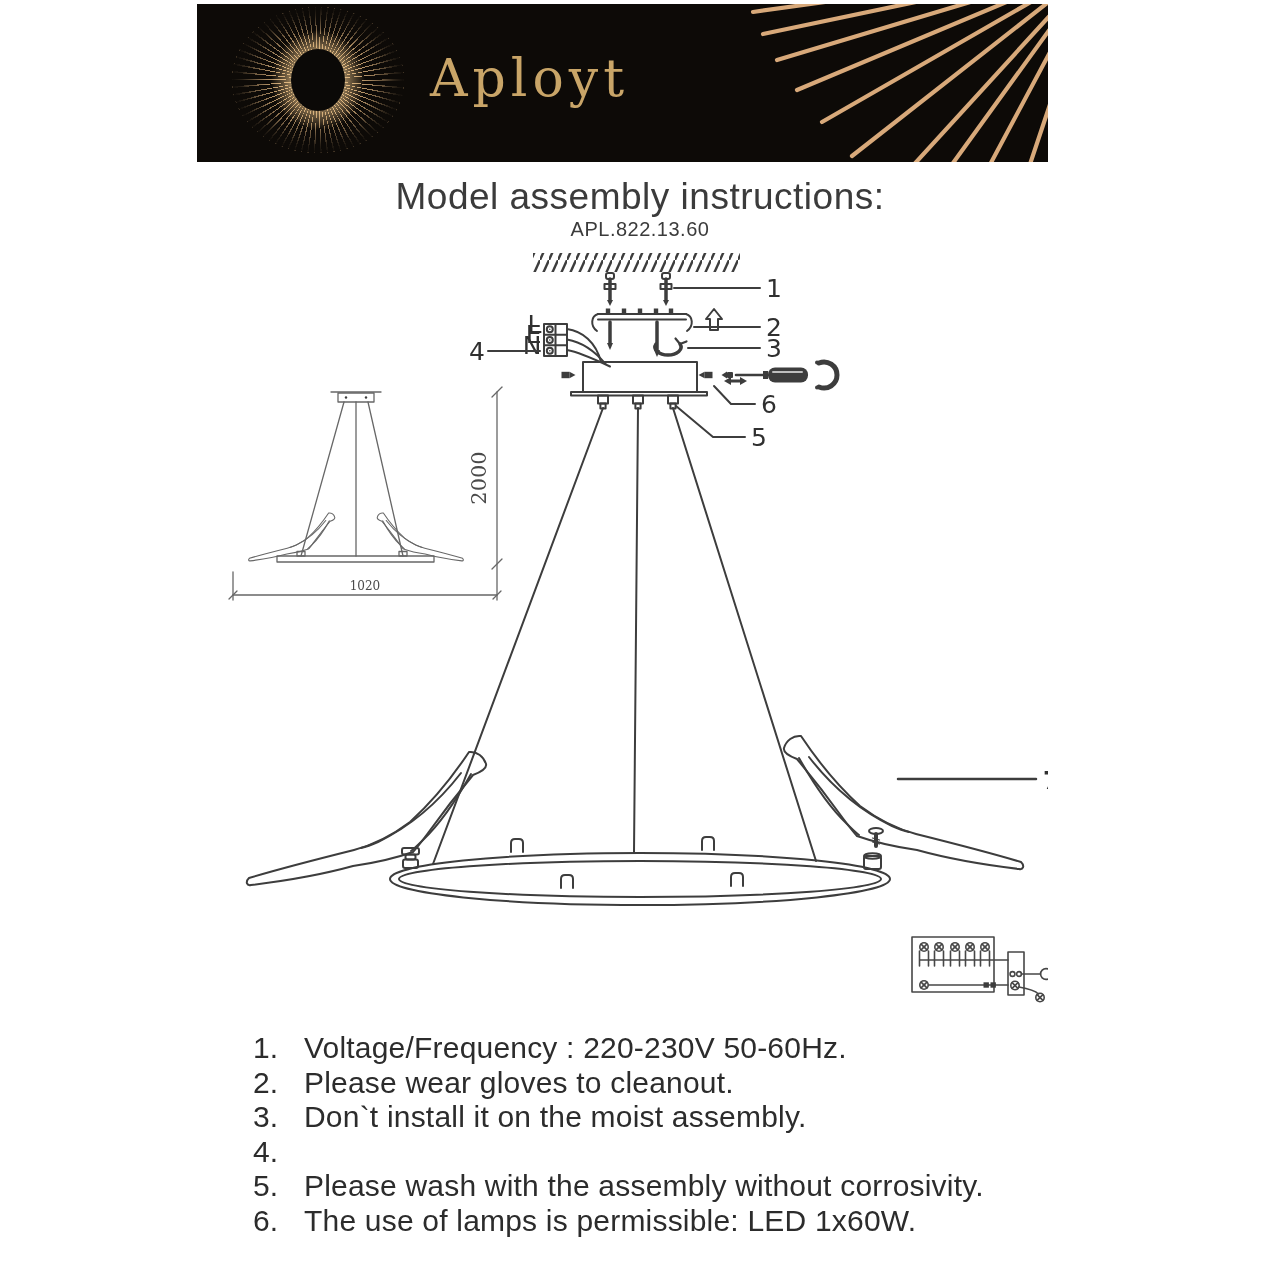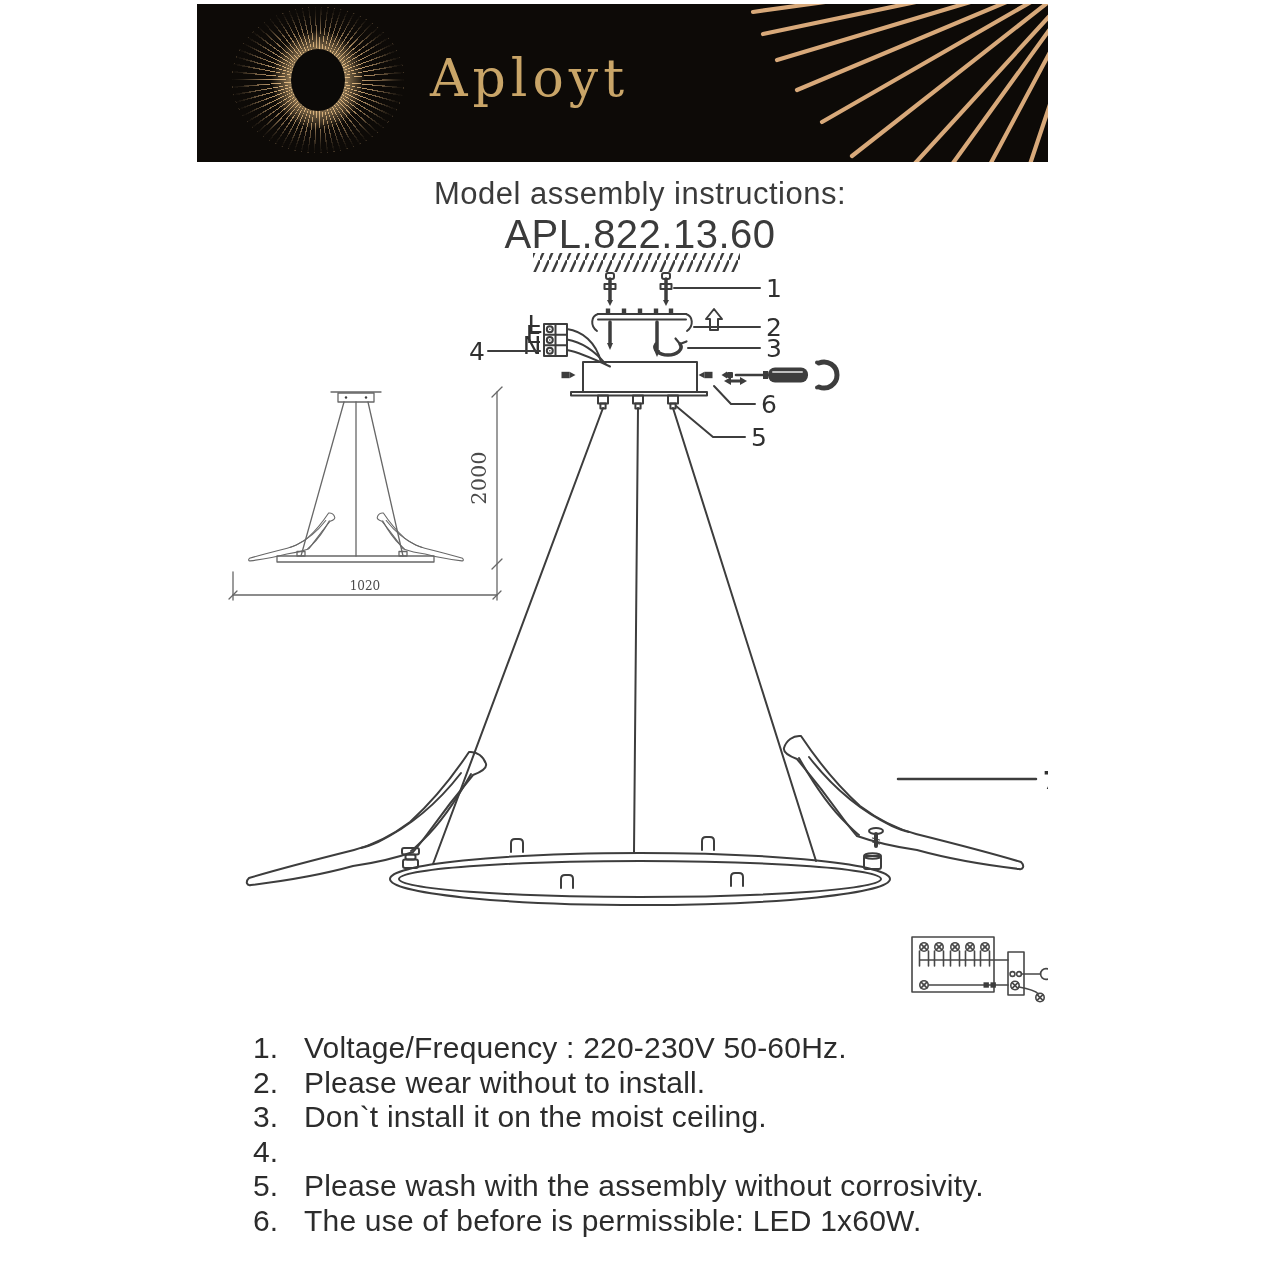--- a/index.html
+++ b/index.html
@@ -16,22 +16,22 @@
                       rgba(13,10,7,.25) 60%,rgba(13,10,7,.85) 88%,#0d0a07 100%);}
   .sb-glow{position:absolute;left:50%;top:50%;width:94px;height:100px;transform:translate(-50%,-50%);
            border-radius:50%;
            background:radial-gradient(closest-side,rgba(248,224,178,.95) 42%,rgba(229,190,132,.55) 62%,rgba(229,190,132,0) 100%);}
   .sb-core{position:absolute;left:50%;top:50%;width:54px;height:62px;transform:translate(-50%,-50%);
            border-radius:50%;background:#0b0907;}
   .brand{position:absolute;left:233px;top:44px;font-family:"DejaVu Serif",serif;
          font-size:52px;font-weight:400;letter-spacing:5px;color:#c9a568;}
   
   .title-block{position:absolute;left:0;top:176px;width:1280px;text-align:center;color:#3b3b3b;}
-  .title-main{font-size:31px;letter-spacing:.5px;}
-  .title-model{font-size:40px;margin-top:0;letter-spacing:.5px;}
+  .title-main{font-size:37px;letter-spacing:.5px;}
+  .title-model{font-size:20px;margin-top:0;letter-spacing:.5px;}
   
   .diagram{position:absolute;left:0;top:0;width:1280px;height:1280px;}
   .ln{fill:none;stroke:#3d3d3d;stroke-width:2;stroke-linecap:round;stroke-linejoin:round;}
   .fillel{fill:#3d3d3d;stroke:none;}
   .thin{stroke-width:1.3;stroke:#676767;}
   .wir{stroke:#474747;stroke-width:1.6;}
   .svgtxt{fill:#303030;stroke:none;font-family:"DejaVu Sans",sans-serif;font-size:25px;}
   .dimtxt{fill:#4a4a4a;stroke:none;font-family:"DejaVu Serif",serif;}
   
   .instructions{position:absolute;left:253px;top:1031px;width:810px;list-style:none;margin:0;padding:0;
@@ -288,32 +288,32 @@
     </g>
   </svg>
 
   <ol class="instructions">
     <li>
       <span class="num">1.</span>
       <span class="txt">Voltage/Frequency : 220-230V 50-60Hz.</span>
     </li>
     <li>
       <span class="num">2.</span>
-      <span class="txt">Please wear without to install.</span>
+      <span class="txt">Please wear gloves to cleanout.</span>
     </li>
     <li>
       <span class="num">3.</span>
-      <span class="txt">Don`t install it on the moist ceiling.</span>
+      <span class="txt">Don`t install it on the moist assembly.</span>
     </li>
     <li>
       <span class="num">4.</span>
     </li>
     <li>
       <span class="num">5.</span>
       <span class="txt">Please wash with the assembly without corrosivity.</span>
     </li>
     <li>
       <span class="num">6.</span>
-      <span class="txt">The use of before is permissible: LED 1x60W.</span>
+      <span class="txt">The use of lamps is permissible: LED 1x60W.</span>
     </li>
   </ol>
 
 </div>
 
 </body></html>

